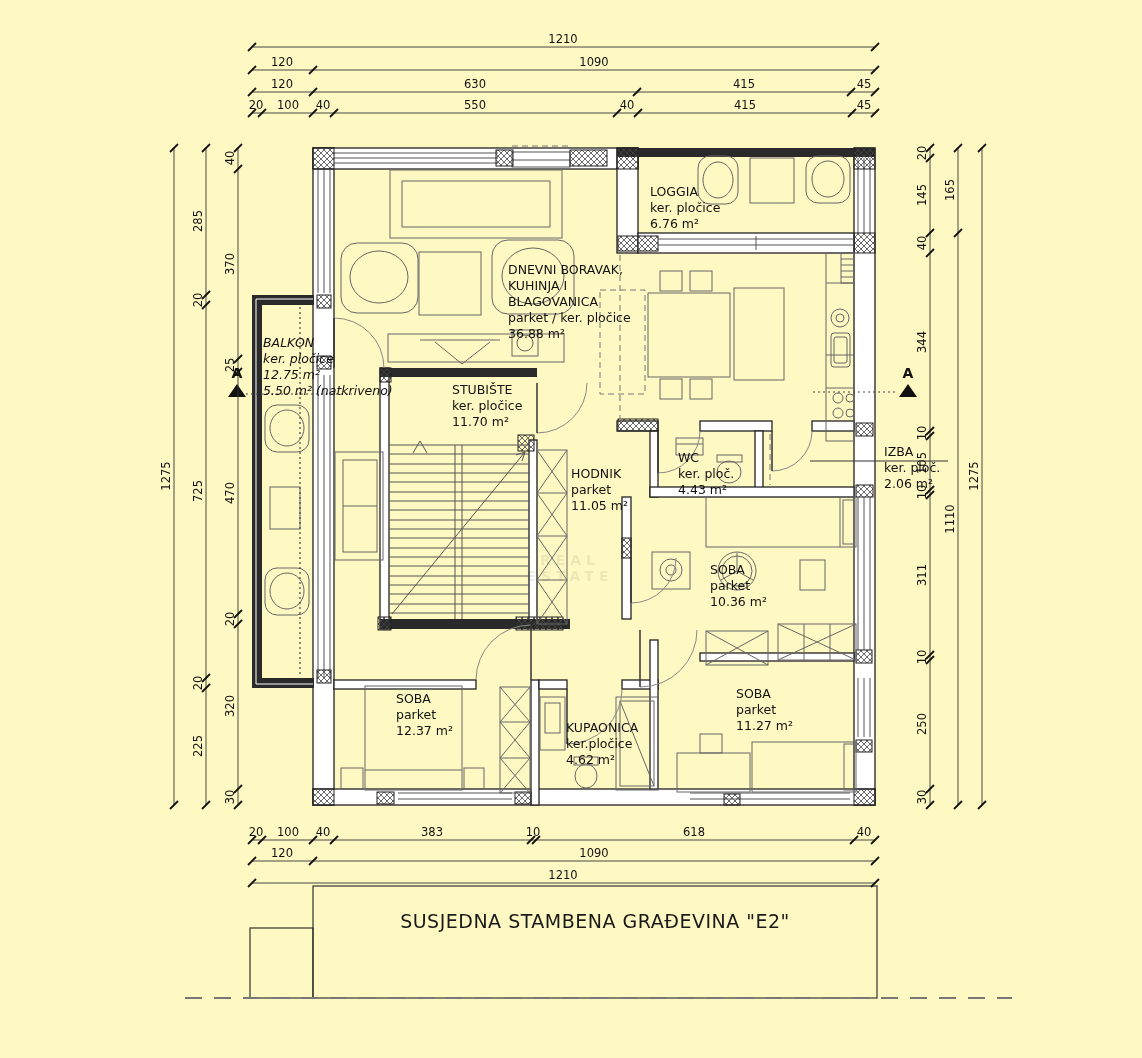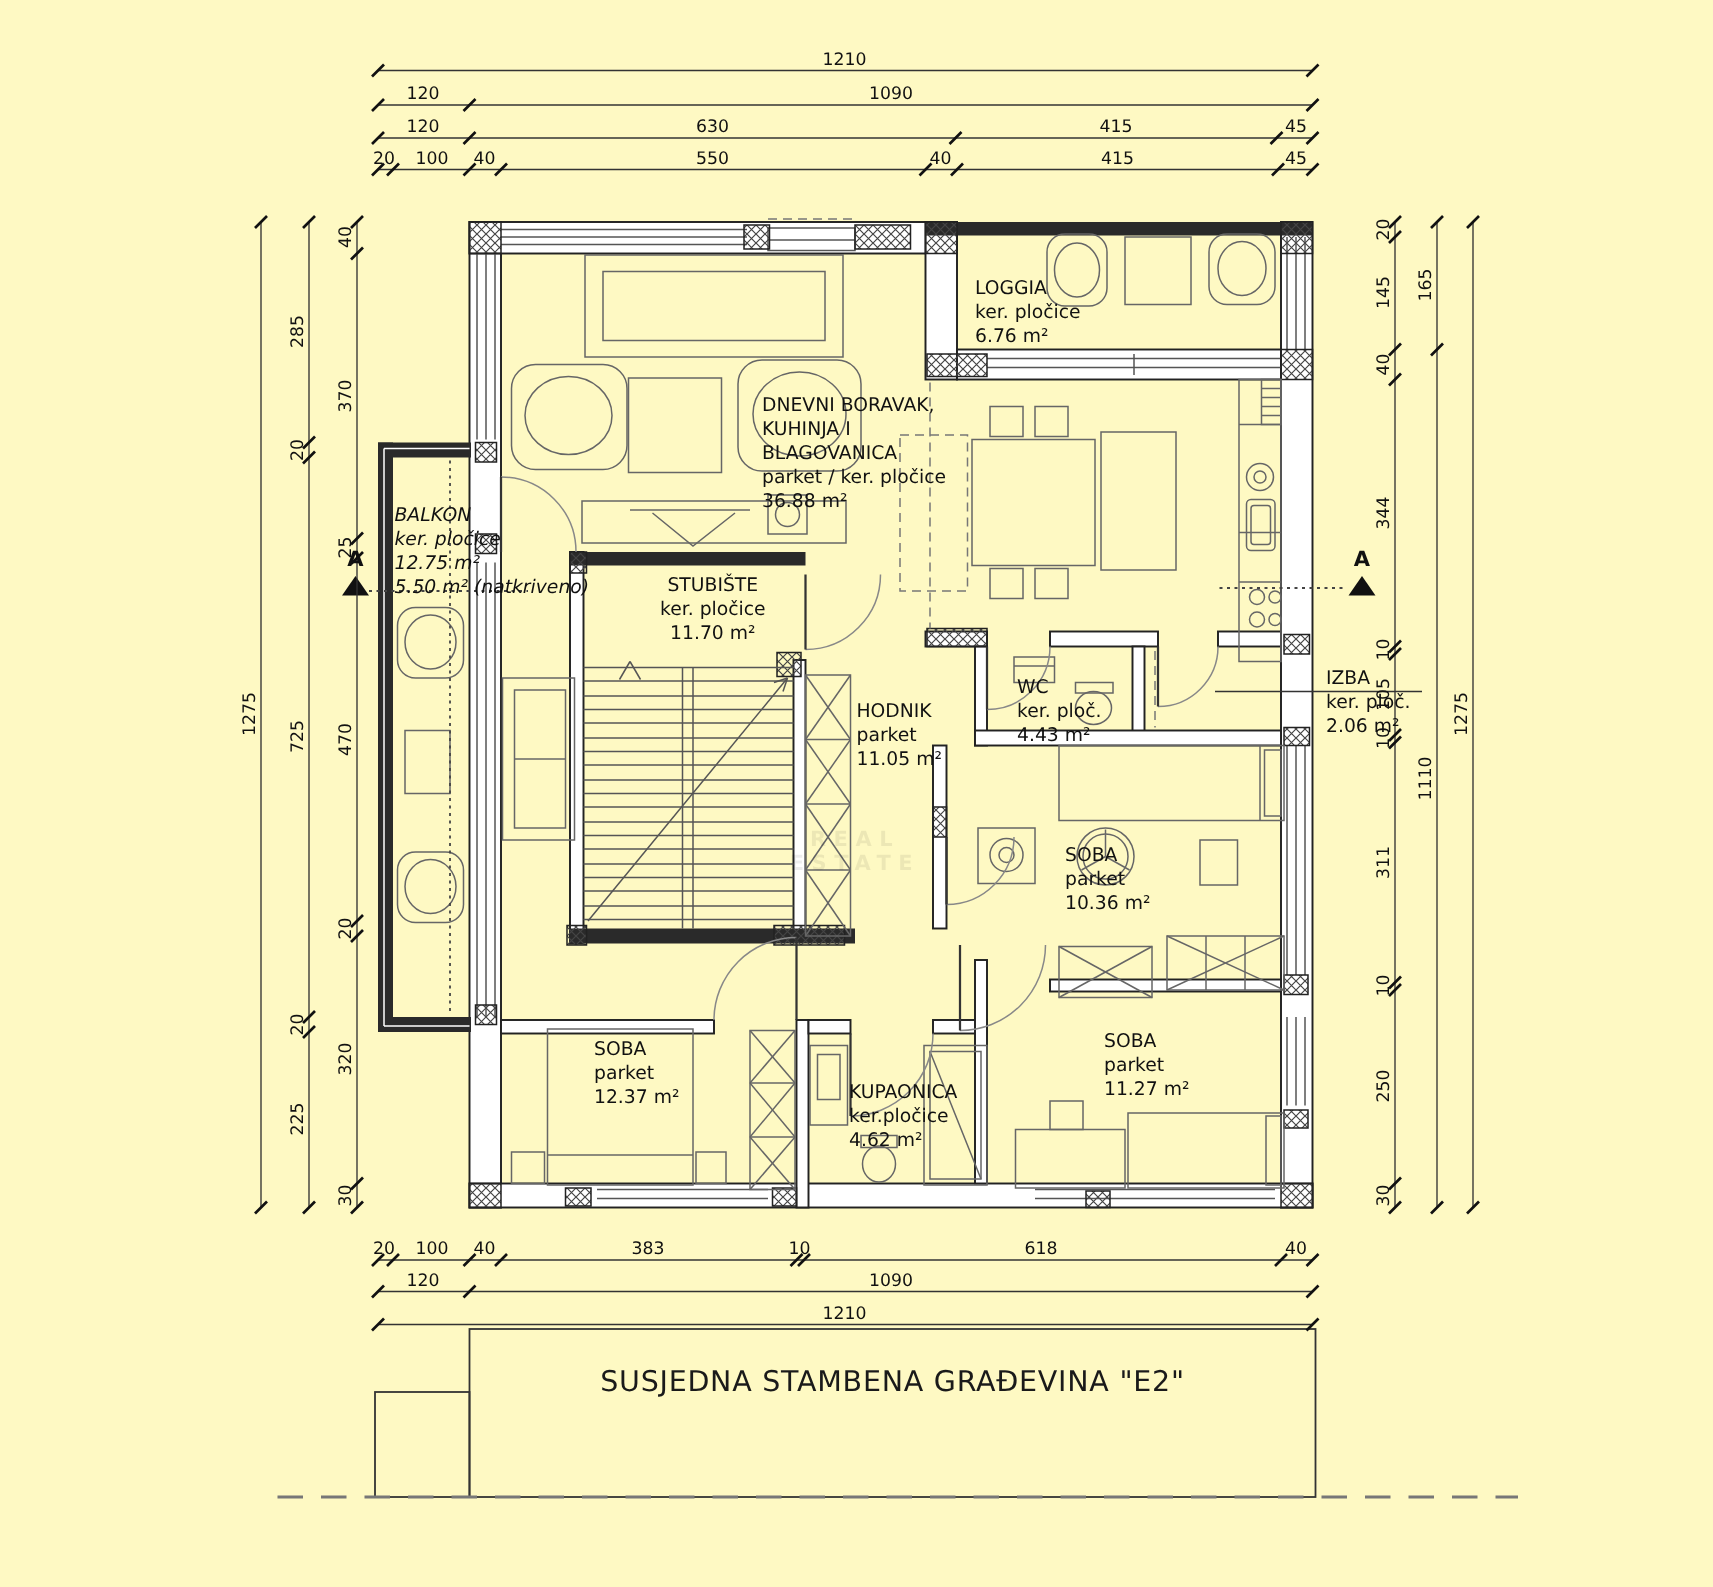--- a/index.html
+++ b/index.html
@@ -468,21 +468,21 @@
         <span class="ln">LOGGIA</span>
         <span class="ln">ker. pločice</span>
         <span class="ln">6.76 m²</span>
       </div>
       <div class="room-label" style="left: 263px; top: 335px; font-style: italic;">
         <span class="ln">BALKON</span>
         <span class="ln">ker. pločice</span>
         <span class="ln">12.75 m²</span>
         <span class="ln">5.50 m² (natkriveno)</span>
       </div>
-      <div class="room-label" style="left: 440px; top: 382px; text-align: center;">
+      <div class="room-label" style="left: 452px; top: 382px;">
         <span class="ln">STUBIŠTE</span>
         <span class="ln">ker. pločice</span>
         <span class="ln">11.70 m²</span>
       </div>
       <div class="room-label" style="left: 571px; top: 466px;">
         <span class="ln">HODNIK</span>
         <span class="ln">parket</span>
         <span class="ln">11.05 m²</span>
       </div>
       <div class="room-label" style="left: 678px; top: 450px;">

